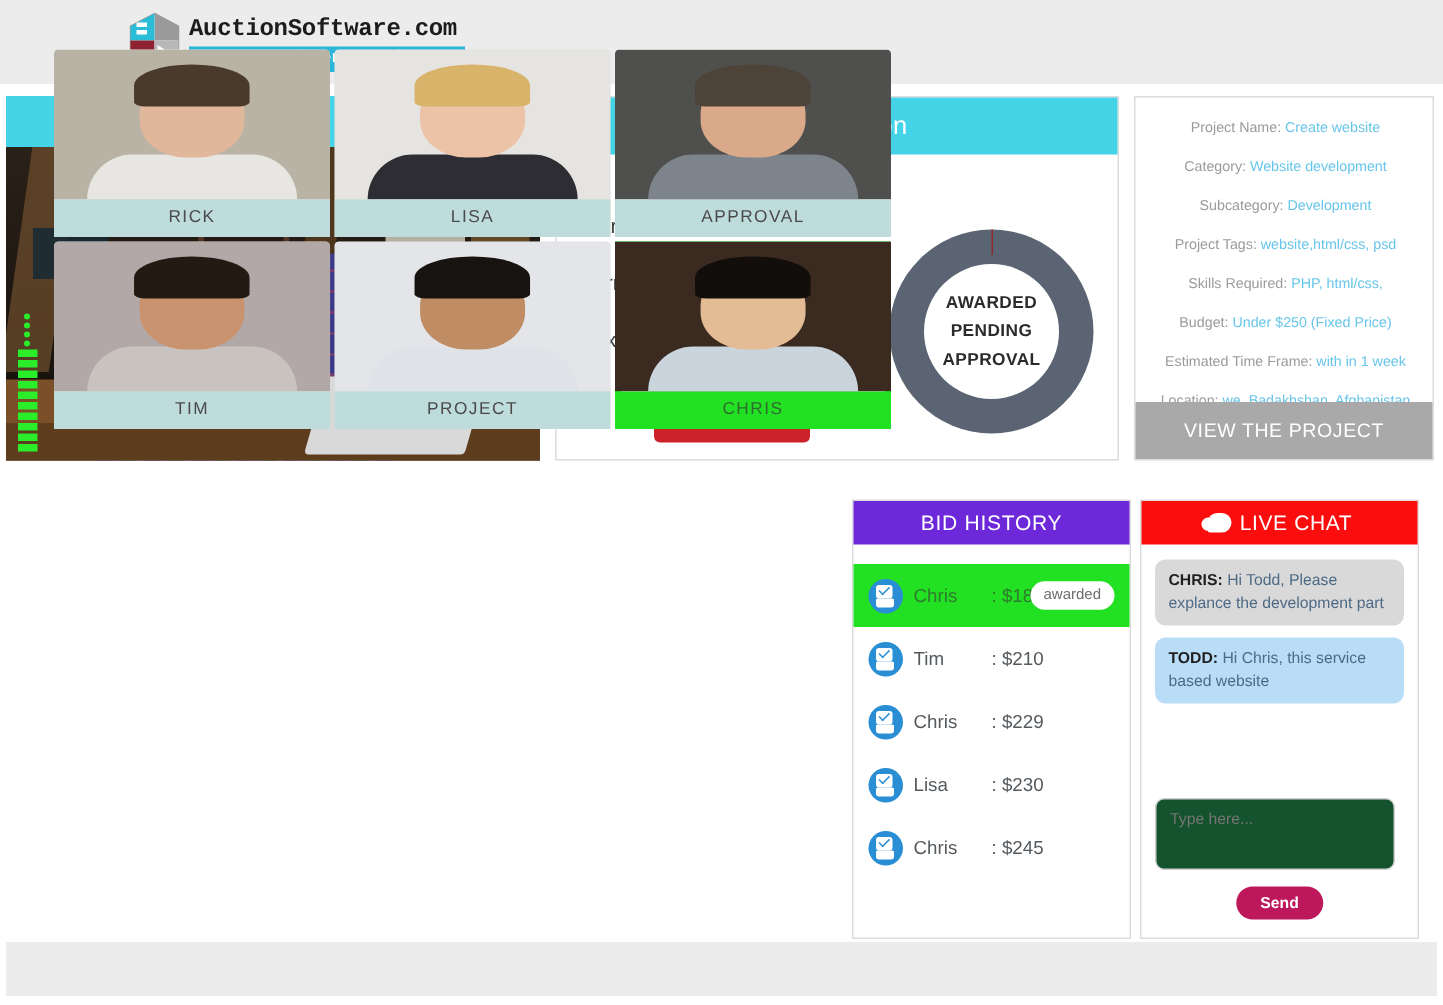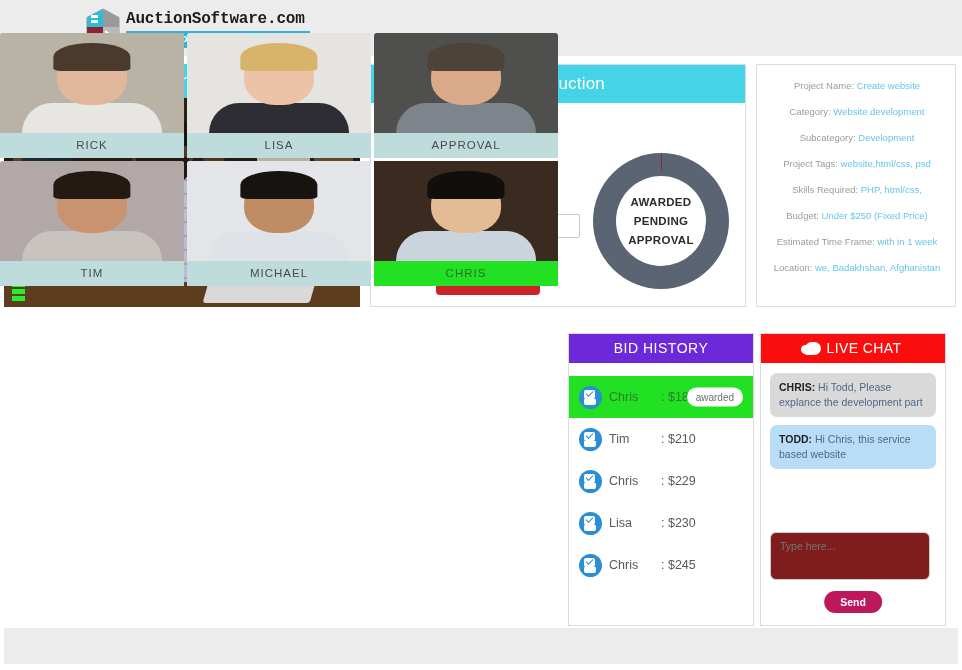--- a/index.html
+++ b/index.html
@@ -126,21 +126,21 @@
   .proj-list { padding:14px 10px 6px 12px; }
   .proj-row { font-size:9.5px; line-height:13px; margin-bottom:13px; color:#9b9b9b;text-align:center; }
   .proj-row .pv { color:#68c5ea; }
   .view-project {
     position:absolute; left:0; bottom:0; width:100%; height:38px; line-height:38px;
     background:#a9a9a9; color:#ffffff; text-align:center; font-size:13px; letter-spacing:.4px;
     cursor:pointer;
   }
 
   
-  #providers-panel { left:4px; top:333px; width:558px; height:293px; border:none; background:transparent;}
+  #providers-panel { left:4px; top:333px; width:558px; height:293px; border:none; background:transparent;padding-left:36px;}
   #providers-head { height:29px; line-height:29px; background:#0a5878; font-size:15px; letter-spacing:.5px; }
   .prov-grid { display:flex; flex-wrap:wrap; gap:3px; padding-top:4px; }
   .prov-cell { width:184px; height:125px; position:relative; overflow:hidden; background:#ddd;
     border-radius:3px 3px 0 0; }
   .prov-cell.active { outline:4px solid #22e022; outline-offset:-4px; border-radius:0; }
   .prov-thumb { position:absolute; left:0; top:0; width:100%; height:100px; overflow:hidden; }
   .prov-name {
     position:absolute; left:0; bottom:0; width:100%; height:25px; line-height:25px;
     background:#bfdcdc; color:#4a4a4a; font-size:11.5px; text-align:center; letter-spacing:1px;
   }
@@ -192,21 +192,21 @@
   .chat-bubble-ico { width:16px; height:13px; background:#ffffff; border-radius:8px 8px 8px 2px; position:relative; flex:0 0 auto;}
   .chat-bubble-ico::after{content:"";position:absolute;left:-4px;top:3px;width:11px;height:9px;background:#ffffff;border-radius:6px 6px 2px 6px;box-shadow:-1px 0 0 #fb0d0d;}
   .chat-body { position:relative; height:264px; padding:10px 9px 0 9px; box-sizing:border-box; }
   .msg { border-radius:7px; padding:7px 9px; margin-bottom:8px; font-size:10.5px; line-height:15px; }
   .msg.them { background:#d9d9d9; }
   .msg.me { background:#b9dcf7; }
   .msg .who { font-weight:bold; color:#1f1f1f; }
   .msg .txt { color:#4e6a86; }
   .chat-input {
     position:absolute; left:9px; bottom:47px; width:160px; height:48px;
-    border:1px solid #cfcfcf; border-radius:6px; background:#7f1d1d; box-sizing:border-box;
+    border:1px solid #cfcfcf; border-radius:6px; background:#14532d; box-sizing:border-box;
     font-family:"Liberation Sans", sans-serif; font-size:10.5px; color:#9b9b9b; padding:7px 9px;
     resize:none; outline:none;
   }
   .send-btn {
     position:absolute; left:50%; bottom:14px; transform:translateX(-50%);
     background:#be185d; color:#fff; border:none; border-radius:12px;
     font-size:10.5px; font-weight:bold; padding:5px 16px; cursor:pointer;
     font-family:"Liberation Sans", sans-serif;
   }
 
@@ -314,20 +314,21 @@
     <div class="proj-list" id="proj-list">
         <div class="proj-row"><span>Project Name:</span><span class="pv"> Create website</span></div>
         <div class="proj-row"><span>Category:</span><span class="pv"> Website development</span></div>
         <div class="proj-row"><span>Subcategory:</span><span class="pv"> Development</span></div>
         <div class="proj-row"><span>Project Tags:</span><span class="pv"> website,html/css, psd</span></div>
         <div class="proj-row"><span>Skills Required:</span><span class="pv"> PHP, html/css,</span></div>
         <div class="proj-row"><span>Budget:</span><span class="pv"> Under $250 (Fixed Price)</span></div>
         <div class="proj-row"><span>Estimated Time Frame:</span><span class="pv"> with in 1 week</span></div>
         <div class="proj-row"><span>Location:</span><span class="pv"> we, Badakhshan, Afghanistan</span></div>
       </div>
+    <div class="view-project">VIEW THE PROJECT</div>
   </div>
 
   <div id="providers-panel">
     <div class="card-head" id="providers-head">SERVICE PROVIDERS</div>
     <div class="prov-grid" id="prov-grid">
         <div class="prov-cell">
           <div class="prov-thumb">
             <div class="p-bg" style="background:#b9b3a6"></div>
             <div class="p-body" style="background:#e8e6e2"></div>
             <div class="p-head" style="background:#e0b79a"></div>
@@ -362,21 +363,21 @@
           </div>
           <div class="prov-name">TIM</div>
         </div>
         <div class="prov-cell">
           <div class="prov-thumb">
             <div class="p-bg" style="background:#e3e5e8"></div>
             <div class="p-body" style="background:#dfe2e6"></div>
             <div class="p-head" style="background:#c08c63"></div>
             <div class="p-hair" style="background:#171310"></div>
           </div>
-          <div class="prov-name">MICHAEL</div>
+          <div class="prov-name">PROJECT</div>
         </div>
         <div class="prov-cell active">
           <div class="prov-thumb">
             <div class="p-bg" style="background:#3a2a20"></div>
             <div class="p-body" style="background:#c9d4dc"></div>
             <div class="p-head" style="background:#e3bb94"></div>
             <div class="p-hair" style="background:#120e0c"></div>
           </div>
           <div class="prov-name">CHRIS</div>
         </div>

